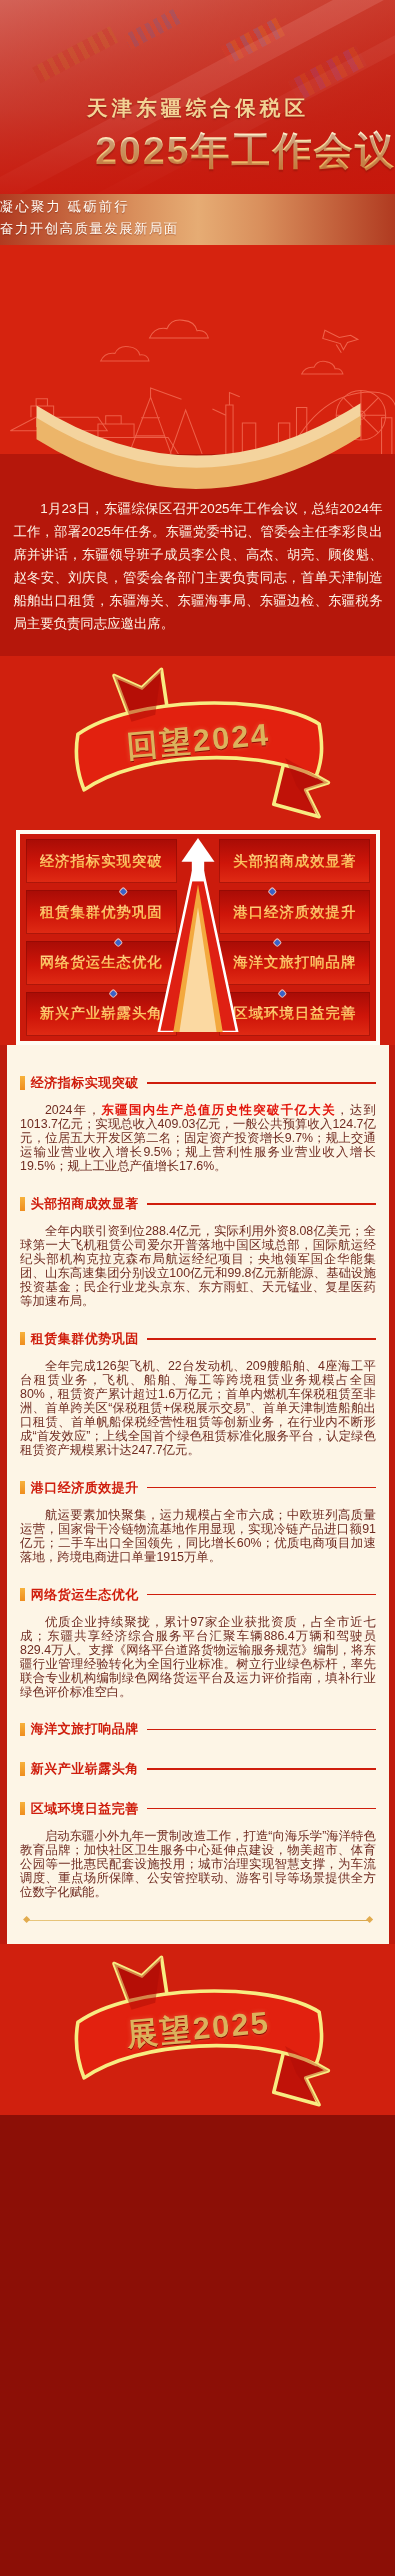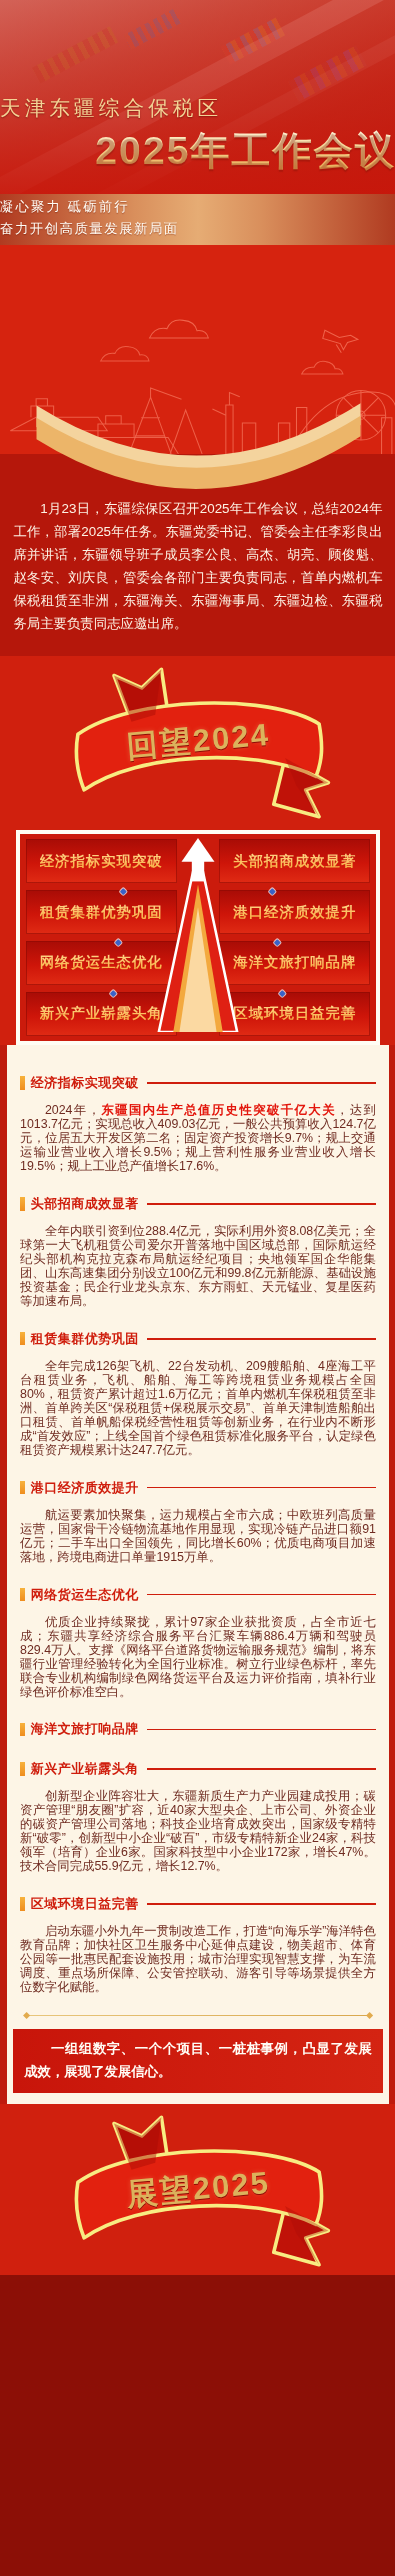--- a/index.html
+++ b/index.html
@@ -11,21 +11,21 @@
   .hero-bg{position:absolute;inset:0;background:linear-gradient(155deg,#dba095 0%,#cf6f5e 28%,#c53a28 62%,#b51a0d 100%);}
   .hero-bg .water{position:absolute;background:rgba(255,235,225,.28);transform:rotate(-28deg);}
   .w1{width:464px;height:24px;left:-41px;top:77px;}
   .w2{width:464px;height:15.5px;left:-20.6px;top:134px;opacity:.5;}
   .blk{position:absolute;transform:rotate(-28deg);opacity:.55;}
   .b1{width:62px;height:19.6px;left:222px;top:31px;background:repeating-linear-gradient(90deg,#e0634d 0 5.2px,#7e9bd0 5.2px 10.3px,#e8a13f 10.3px 15.5px);}
   .b2{width:77px;height:23px;left:289px;top:62px;background:repeating-linear-gradient(90deg,#c2544b 0 6.2px,#9a6bc0 6.2px 12.4px,#d8823c 12.4px 18.5px);}
   .b3{width:57px;height:15.5px;left:124px;top:20.6px;background:repeating-linear-gradient(90deg,#d87a5d 0 4.6px,#6f8cc4 4.6px 9.3px);}
   .b4{width:88px;height:17.5px;left:31px;top:46px;background:repeating-linear-gradient(90deg,#cc6a52 0 5.7px,#caa04e 5.7px 11.3px);}
   .hero-tint{position:absolute;inset:0;background:linear-gradient(180deg,rgba(201,23,12,.45) 0%,rgba(197,20,10,.62) 45%,rgba(200,22,10,.9) 78%,#c7170a 100%);}
-  .hero-title1{position:absolute;top:94px;width:100%;text-align:left;font-size:20.6px;font-weight:normal;letter-spacing:4.1px;color:#f3d395;text-shadow:0 1px 1.5px rgba(90,10,5,.55);}
+  .hero-title1{position:absolute;top:94px;width:100%;text-align:center;font-size:20.6px;font-weight:bold;letter-spacing:4.1px;color:#f3d395;text-shadow:0 1px 1.5px rgba(90,10,5,.55);}
   .hero-title2{position:absolute;top:124px;width:100%;text-align:right;font-size:39px;font-weight:bold;letter-spacing:2.1px;background:linear-gradient(180deg,#fff7df 10%,#f6d792 45%,#eaa94f 90%);-webkit-background-clip:text;background-clip:text;color:transparent;text-shadow:0 1.5px 1px rgba(120,20,8,.35);}
   .hero-band{position:absolute;bottom:0;width:100%;height:51px;background:linear-gradient(90deg,#b03a20 0%,#d98f5c 34%,#e6ac74 50%,#d98f5c 66%,#b03a20 100%);text-align:left;color:#fffdf6;font-weight:normal;}
   .slogan1{font-size:13.4px;letter-spacing:2.1px;margin-top:4.1px;text-shadow:0 0.5px 1px rgba(120,30,10,.5);}
   .slogan2{font-size:13.4px;letter-spacing:1.5px;margin-top:4.1px;text-shadow:0 0.5px 1px rgba(120,30,10,.5);}
 
   
   .skyline{position:relative;height:209px;background:#d6230f;}
   .lineart{position:absolute;inset:0;}
   .goldwave{position:absolute;left:0;bottom:-45px;width:396px;height:108px;z-index:3;}
 
@@ -116,21 +116,21 @@
         <path d="M540 405 l0 -60 l22 0 l0 60 M575 405 l0 -90 l20 0 l0 90 M740 405 l0 -70 l20 0 l0 70"></path>
       </g>
     </svg>
     <svg class="goldwave" width="396" height="108" viewBox="0 0 768 210">
       <path d="M70 28 Q384 225 700 24 L700 66 Q384 268 70 70 Z" fill="#f4d49e"></path>
       <path d="M70 52 Q384 248 700 48 L700 88 Q384 290 70 94 Z" fill="#ecb569"></path>
     </svg>
   </section>
 
   <section class="intro">
-    <p>1月23日，东疆综保区召开2025年工作会议，总结2024年工作，部署2025年任务。东疆党委书记、管委会主任李彩良出席并讲话，东疆领导班子成员李公良、高杰、胡亮、顾俊魁、赵冬安、刘庆良，管委会各部门主要负责同志，首单内燃机车保税租赁至非洲，东疆海关、东疆海事局、东疆边检、东疆税务局主要负责同志应邀出席。</p>
+    <p>1月23日，东疆综保区召开2025年工作会议，总结2024年工作，部署2025年任务。东疆党委书记、管委会主任李彩良出席并讲话，东疆领导班子成员李公良、高杰、胡亮、顾俊魁、赵冬安、刘庆良，管委会各部门主要负责同志，首单天津制造船舶出口租赁，东疆海关、东疆海事局、东疆边检、东疆税务局主要负责同志应邀出席。</p>
   </section>
 
   <section class="ribbon-zone">
     <div class="ribbon-wrap">
       <svg width="289" height="168" viewBox="0 0 560 326">
         <g stroke="#f8ec82" stroke-width="7" stroke-linejoin="round">
           <path d="M150 122 L116 32 L170 56 L208 20 L220 100 Z" fill="#c01208"></path>
           <path d="M448 192 L532 240 L488 254 L514 306 L426 282 Z" fill="#c01208"></path>
           <path d="M46 146 C150 72 418 66 514 126 C522 170 520 198 508 228 C398 172 162 180 58 254 C42 214 40 180 46 146 Z" fill="#e2210f"></path>
         </g>
@@ -224,33 +224,29 @@
       <div class="sec-bar"></div>
       <h2 class="sec-title">海洋文旅打响品牌</h2>
       <div class="sec-rule"></div>
     </div>
 
     <div class="sec-head">
       <div class="sec-bar"></div>
       <h2 class="sec-title">新兴产业崭露头角</h2>
       <div class="sec-rule"></div>
     </div>
-    <p class="sec-para">创新型企业阵容壮大，东疆新质生产力产业园建成投用；碳资产管理“朋友圈”扩容，近40家大型央企、上市公司、外资企业的碳资产管理公司落地；科技企业培育成效突出，国家级专精特新“破零”，创新型中小企业“破百”，市级专精特新企业24家，科技领军（培育）企业6家。国家科技型中小企业172家，增长47%。技术合同完成55.9亿元，增长12.7%。</p>
 
     <div class="sec-head">
       <div class="sec-bar"></div>
       <h2 class="sec-title">区域环境日益完善</h2>
       <div class="sec-rule"></div>
     </div>
     <p class="sec-para">启动东疆小外九年一贯制改造工作，打造“向海乐学”海洋特色教育品牌；加快社区卫生服务中心延伸点建设，物美超市、体育公园等一批惠民配套设施投用；城市治理实现智慧支撑，为车流调度、重点场所保障、公安管控联动、游客引导等场景提供全方位数字化赋能。</p>
 
     <div class="divider"></div>
-    <div class="banner">
-      <p>一组组数字、一个个项目、一桩桩事例，凸显了发展成效，展现了发展信心。</p>
-    </div>
   </section>
 
   <section class="ribbon-zone">
     <div class="ribbon-wrap">
       <svg width="289" height="168" viewBox="0 0 560 326">
         <g stroke="#f8ec82" stroke-width="7" stroke-linejoin="round">
           <path d="M150 122 L116 32 L170 56 L208 20 L220 100 Z" fill="#c01208"></path>
           <path d="M448 192 L532 240 L488 254 L514 306 L426 282 Z" fill="#c01208"></path>
           <path d="M46 146 C150 72 418 66 514 126 C522 170 520 198 508 228 C398 172 162 180 58 254 C42 214 40 180 46 146 Z" fill="#e2210f"></path>
         </g>

